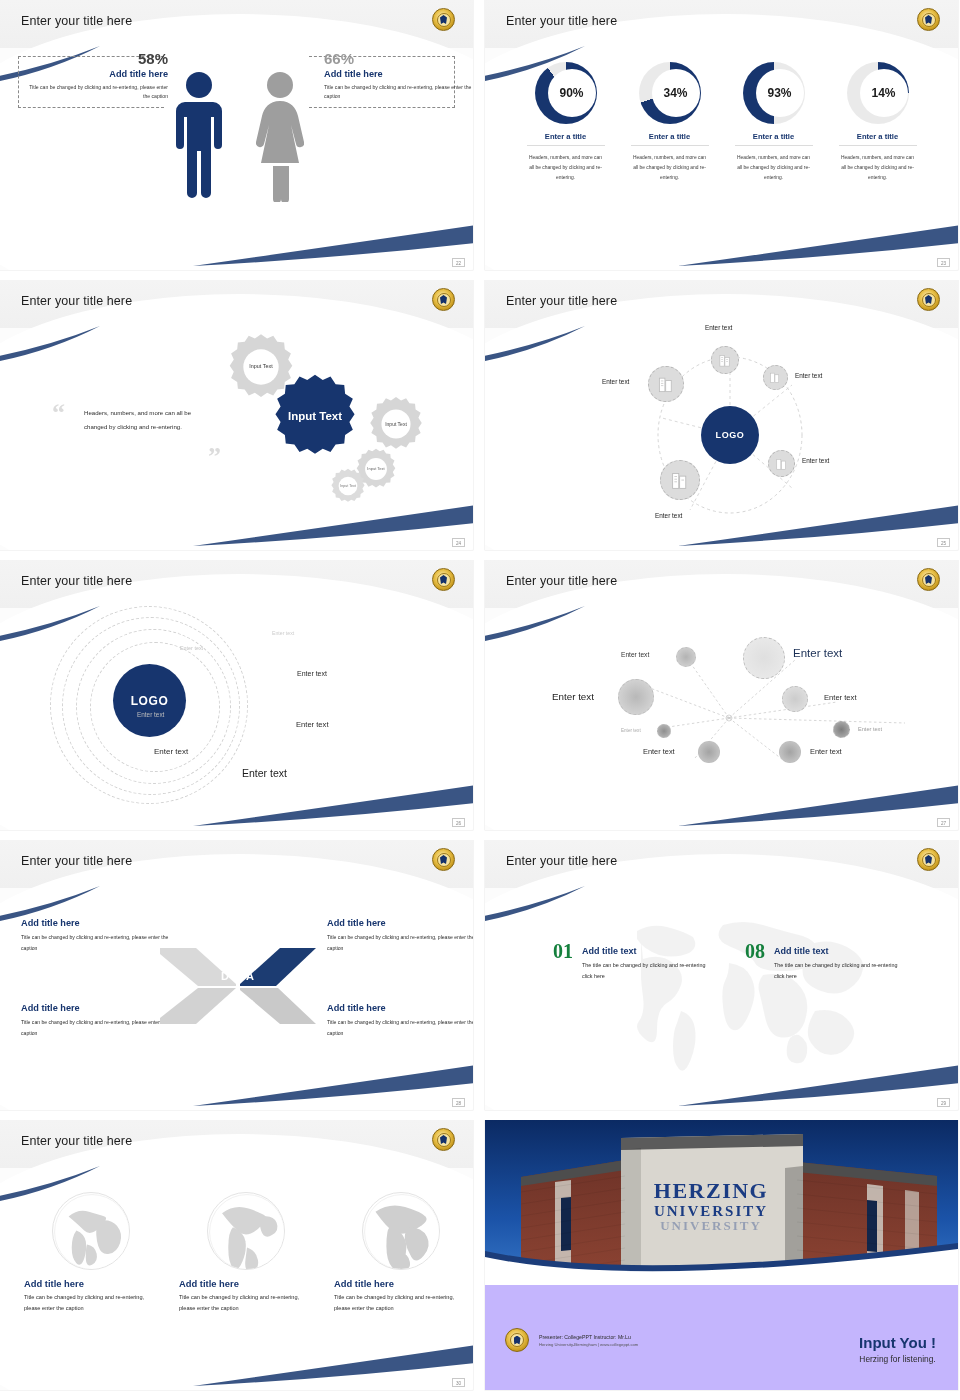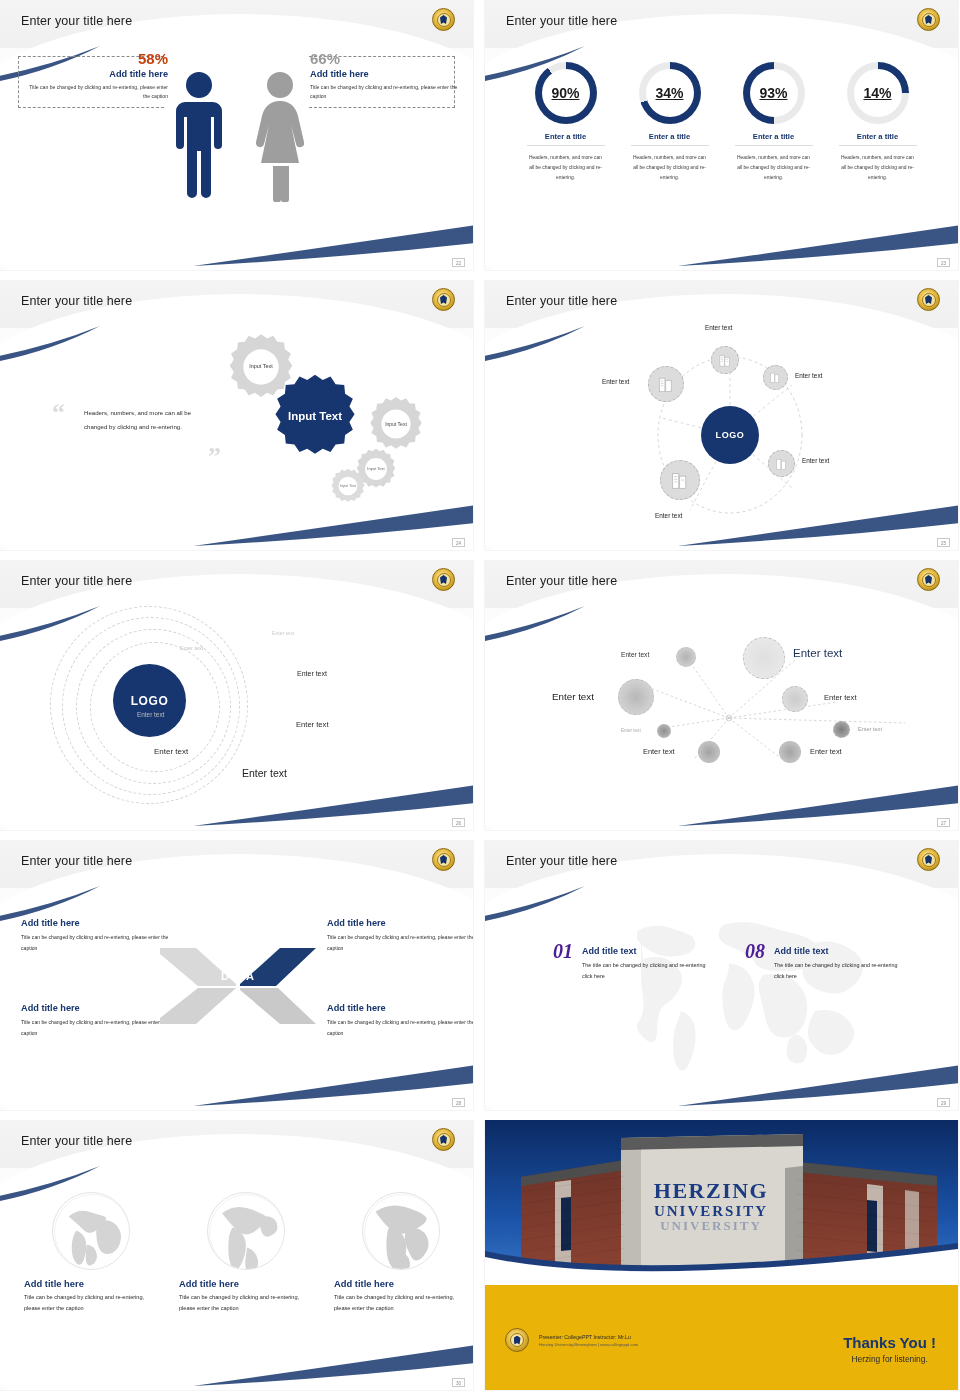--- a/index.html
+++ b/index.html
@@ -85,37 +85,37 @@
     position: absolute; right: 8px; bottom: 3px;
     width: 13px; height: 9px;
     border: 0.5px solid #c8c8c8;
     background: #fff;
     font-size: 4.6px; line-height: 9px; text-align: center;
     color: #8a8a8a; z-index: 7;
     font-family: "Liberation Sans", sans-serif;
   }
   .body { position: absolute; left:0; top:0; width:100%; height:100%; z-index: 5; }
   .pct { font-size: 15px; font-weight: bold; }
-  .pct.blue { color:#c2410c; }
+  .pct.blue { color:#404040; }
   .pct.gray { color:#9a9a9a; }
   .addtitle { font-size: 9.2px; font-weight: bold; color:#17356e; margin-top:2px;}
   .capt { font-size: 5.1px; color:#333; line-height: 1.85; margin-top:4px; }
   .dashbox-l { position:absolute; left:18px; top:56px; width:146px; height:52px;
      border:1px dashed #8a8a8a; border-right:none; }
   .dashbox-r { position:absolute; right:18px; top:56px; width:146px; height:52px;
      border:1px dashed #8a8a8a; border-left:none; }
   .s1-left { position:absolute; left:22px; top:50px; width:146px; text-align:right; }
-  .s1-right { position:absolute; left:310px; top:50px; width:150px; text-align:left; }
+  .s1-right { position:absolute; left:324px; top:50px; width:150px; text-align:left; }
 
   
   .donuts { position:absolute; left:0; top:62px; width:473px; display:flex; justify-content:center; gap:26px; }
   .donut-col { width:78px; text-align:center; }
   .donut { width:62px; height:62px; margin:0 auto; border-radius:50%; position:relative; }
-  .donut .hole { position:absolute; left:7px; top:7px; width:48px; height:48px; border-radius:50%; background:#fff;
-     display:flex; align-items:center; justify-content:center; font-size:14px; font-weight:bold; color:#1b1b1b;text-decoration:underline; }
+  .donut .hole { position:absolute; left:13px; top:7px; width:48px; height:48px; border-radius:50%; background:#fff;
+     display:flex; align-items:center; justify-content:center; font-size:12px; font-weight:bold; color:#1b1b1b; }
   .donut-title { font-size:7.6px; font-weight:bold; color:#17356e; margin-top:8px; padding-bottom:4px; border-bottom:0.6px solid #dcdcdc; }
   .donut-desc { font-size:4.9px; color:#3a3a3a; line-height:2.0; margin-top:7px; }
 
   
   .quote-mark { position:absolute; font-family:"Liberation Serif", serif; color:#dcdcdc; font-size:26px; font-weight:bold; }
   .s3-text { position:absolute; left:84px; top:126px; width:130px; font-size:6.1px; color:#2e2e2e; line-height:2.3; }
   .gear { position:absolute; }
   .gear-lbl { position:absolute; left:0; top:0; width:100%; height:100%;
      display:flex; align-items:center; justify-content:center; text-align:center; }
 
@@ -133,21 +133,21 @@
   
   .nnode { position:absolute; border-radius:50%; border:0.8px dashed #bdbdbd; }
   .xlabel { position:absolute; white-space:nowrap; }
 
   
   .q-title { font-size:9.2px; font-weight:bold; color:#17356e; }
   .q-capt { font-size:5.1px; color:#2b2b2b; line-height:2.1; margin-top:4px; }
   .xq { position:absolute; width:152px; }
 
   
-  .bignum { font-family:"Liberation Serif", serif; font-style:italic; font-weight:bold; font-size:20px; color:#4c1d95; }
+  .bignum { font-family:"Liberation Serif", serif; font-weight:bold; font-size:20px; color:#15803d; }
   .n-title { font-size:9px; font-weight:bold; color:#17356e; }
   .n-capt { font-size:5.4px; color:#2b2b2b; line-height:2.1; margin-top:4px; }
 
   
   .globe { width:78px; height:78px; border-radius:50%; border:0.7px solid #e4e4e4; position:relative; overflow:hidden; margin:0 auto; }
   .g-title { font-size:9.4px; font-weight:bold; color:#17356e; margin-top:8px; }
   .g-capt { font-size:5.6px; color:#2b2b2b; line-height:2.0; margin-top:3px; }
 
   
   .photo { position:absolute; left:0; top:0; width:473px; height:165px; overflow:hidden; }
@@ -684,21 +684,21 @@
             <div class="g-capt">Title can be changed by clicking and re-entering, please enter the caption</div>
           </div>
 
         </div>
       </div>
       <div class="pagenum">30</div>
     </div>
   </div>
 
   <div class="slide right">
-    <div class="slide-inner" style="background:#eab308">
+    <div class="slide-inner" style="background:#c4b5fd">
       <div class="photo">
         <svg viewBox="0 0 473 165" width="473" height="165" preserveAspectRatio="none">
           <defs>
             <linearGradient id="sky" x1="0" y1="0" x2="0" y2="1">
               <stop offset="0%" stop-color="#0b2a63"></stop>
                 <stop offset="60%" stop-color="#1b53a8"></stop>
                 <stop offset="100%" stop-color="#3878c8"></stop>
             </linearGradient>
             <linearGradient id="brick" x1="0" y1="0" x2="0" y2="1">
               <stop offset="0%" stop-color="#6e3328"></stop>
@@ -758,19 +758,19 @@
               <div class="crest"></div>
             </div>
           </div>
         <div>
           <div class="foot-l1">Presenter: CollegePPT   Instructor: Mr.Lu</div>
           <div class="foot-l2">Herzing University-Birmingham  |  www.collegeppt.com</div>
         </div>
       </div>
 
       <div style="position:absolute;right:22px;bottom:26px;text-align:center">
-        <div class="thanks-big">Thanks You !</div>
+        <div class="thanks-big">Input You !</div>
         <div class="thanks-sub">Herzing for listening.</div>
       </div>
     </div>
   </div>
 
 </div>
 
 </body></html>

